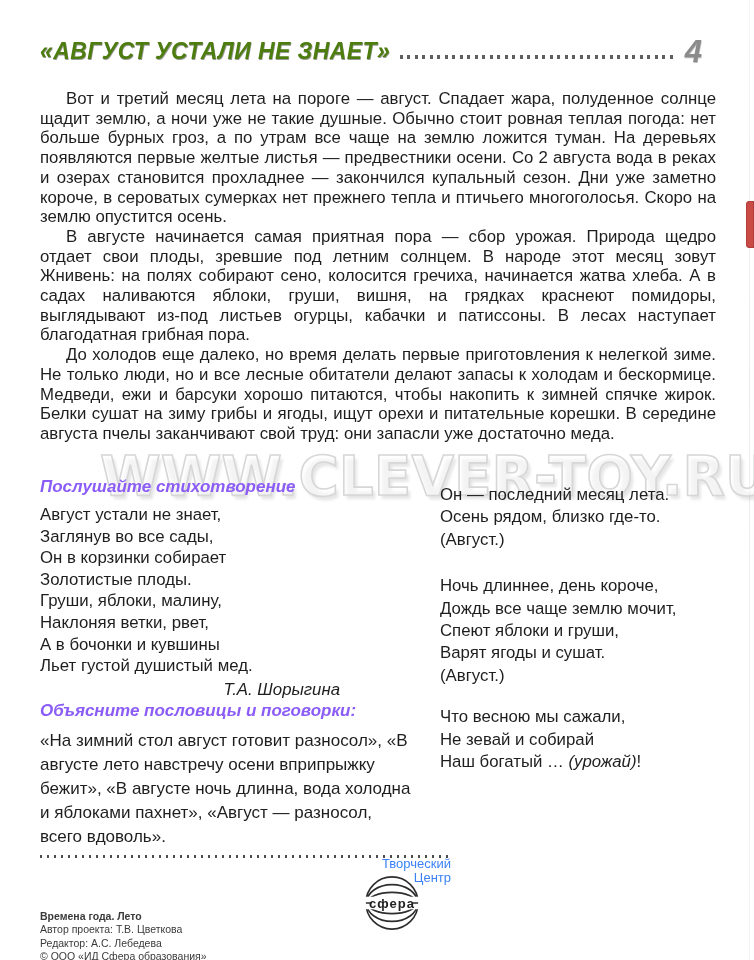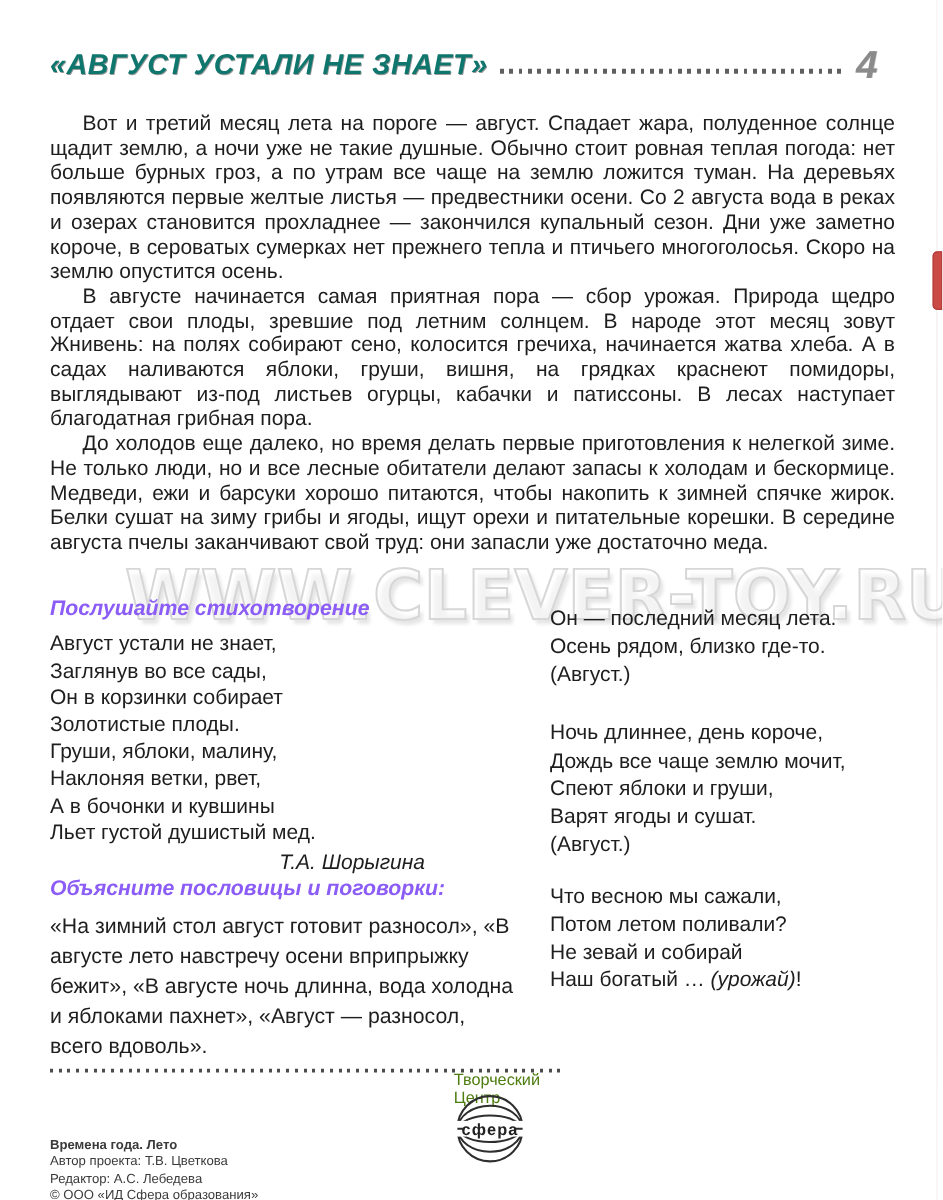--- a/index.html
+++ b/index.html
@@ -1,20 +1,20 @@
 <!DOCTYPE html>
 <html><head>
 <meta charset="utf-8">
 <style>
   html,body{margin:0;padding:0;background:#fff;}
   .page{position:relative;width:754px;height:960px;background:#fff;overflow:hidden;
         font-family:"Liberation Sans",sans-serif;color:#1e1e1e;}
   
   .header{position:absolute;left:40px;top:38px;width:662px;display:flex;align-items:flex-end;z-index:2;}
-  .title{font-size:23px;font-weight:bold;font-style:italic;color:#0f766e;white-space:nowrap;
+  .title{font-size:23px;font-weight:bold;font-style:italic;color:#4d7c0f;white-space:nowrap;
          letter-spacing:.4px;text-shadow:.6px .6px 0 #9a9a9a;}
   .leader{flex:1;height:4px;margin:0 10px 6px 10px;
           background:repeating-linear-gradient(90deg,#5f5f5f 0 3px,transparent 3px 7.5px);}
   .pagenum{font-size:31px;font-style:italic;font-weight:bold;color:#8b8b8b;line-height:.85;
            text-shadow:.6px .6px 0 #bdbdbd;}
   
   .body-text{position:absolute;left:40px;top:89px;width:676px;font-size:16.8px;line-height:19.7px;
              text-align:justify;z-index:0;}
   .body-text p{margin:0;text-indent:26px;}
   
@@ -38,21 +38,21 @@
   .it{font-style:italic;}
   
   .foot-rule{position:absolute;left:40px;top:855px;width:410px;height:3px;
              background:repeating-linear-gradient(90deg,#4c4c4c 0 2.3px,transparent 2.3px 7px);}
   .foot{position:absolute;left:40px;top:910px;width:420px;display:flex;
         font-size:10.5px;line-height:13.3px;color:#3a3a3a;}
   .foot-col1{width:170px;}
   .foot-col2{width:160px;}
   .bold{font-weight:bold;}
   .logo{position:absolute;left:363px;top:857px;width:88px;height:80px;}
-  .logo-name{text-align:left;font-size:13px;line-height:13.5px;color:#4d7c0f;}
+  .logo-name{text-align:right;font-size:13px;line-height:13.5px;color:#3b82f6;}
   .emblem{position:absolute;left:0;top:17px;}
   
   .red-tab{position:absolute;right:0;top:201px;width:8px;height:47px;background:#ca4a46;
            border-radius:4px 0 0 4px;box-shadow:inset 0 0 0 1px #b23c39;}
   .page-edge{position:absolute;right:4px;top:0;width:1.5px;height:100%;
              background:linear-gradient(180deg,#f4f4f4 0%,#e9e9e9 40%,#f2f2f2 100%);opacity:.9;}
 </style>
 </head>
 <body>
 
@@ -103,21 +103,20 @@
       <div class="riddle gap">
         <div>Ночь длиннее, день короче,</div>
         <div>Дождь все чаще землю мочит,</div>
         <div>Спеют яблоки и груши,</div>
         <div>Варят ягоды и сушат.</div>
         <div class="riddle-answer">(Август.)</div>
       </div>
 
       <div class="riddle gap2">
         <div>Что весною мы сажали,</div>
-        <div>Потом летом поливали?</div>
         <div>Не зевай и собирай</div>
         <div><span>Наш богатый … </span><span class="it">(урожай)</span><span>!</span></div>
       </div>
     </div>
   </div>
 
   <div class="foot-rule"></div>
 
   <div class="foot">
     <div class="foot-col1">

